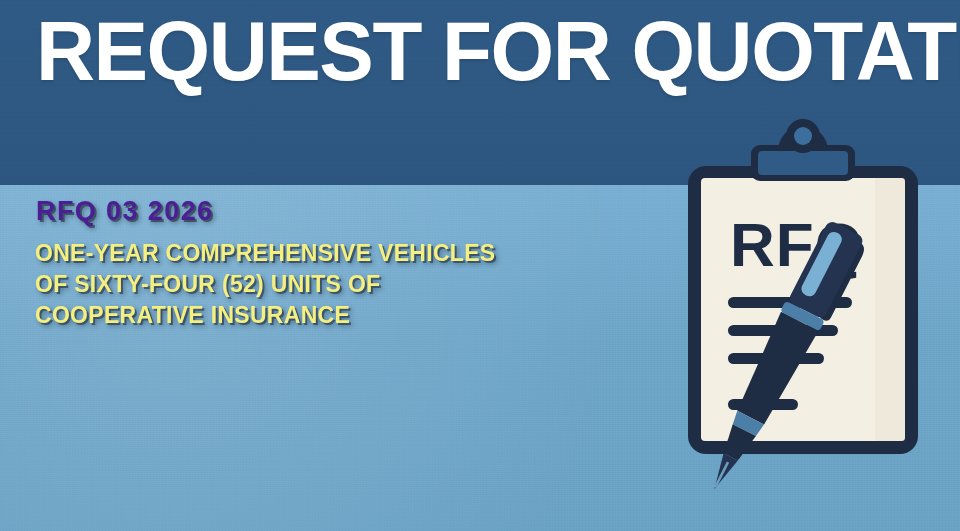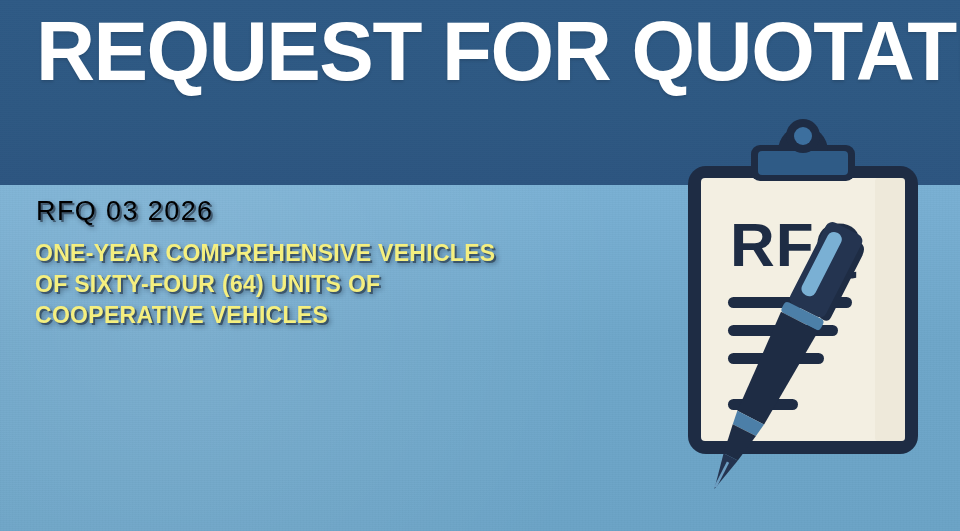--- a/index.html
+++ b/index.html
@@ -64,23 +64,23 @@
     white-space: nowrap;
     transform: scaleX(0.985);
     transform-origin: left top;
     text-shadow: 0 2px 3px rgba(0,0,0,0.13);
   }
   
   #rfq-number {
     position: absolute;
     left: 36px;
     top: 196px;
-    color: #000000;
+    color: #4c1d95;
     font-size: 27px;
-    font-weight: normal;
+    font-weight: bold;
     letter-spacing: 1.4px;
     white-space: nowrap;
     text-shadow:
       2px 2px 0 rgba(25,35,50,0.55),
       3px 3px 5px rgba(15,25,40,0.45);
   }
   #subject-block {
     position: absolute;
     left: 35px;
     top: 238px;
@@ -121,22 +121,22 @@
   <div id="lower-bg"></div>
 
   <div id="header-band"></div>
 
   <div id="banner-title">REQUEST FOR QUOTATION</div>
 
   <div id="rfq-number">RFQ 03 2026</div>
 
   <div id="subject-block">
     <span class="subject-line">ONE-YEAR COMPREHENSIVE VEHICLES</span>
-    <span class="subject-line">OF SIXTY-FOUR (64) UNITS OF</span>
-    <span class="subject-line">COOPERATIVE VEHICLES</span>
+    <span class="subject-line">OF SIXTY-FOUR (52) UNITS OF</span>
+    <span class="subject-line">COOPERATIVE INSURANCE</span>
   </div>
 
   <div id="clipboard-illustration">
     <svg viewBox="0 0 270 350" xmlns="http://www.w3.org/2000/svg">
 
       <g>
         <rect x="18" y="48" width="230" height="288" rx="18" ry="18" fill="#1e2c44"></rect>
 
         <rect x="31" y="60" width="204" height="263" rx="4" ry="4" fill="#f3efe2"></rect>
 

